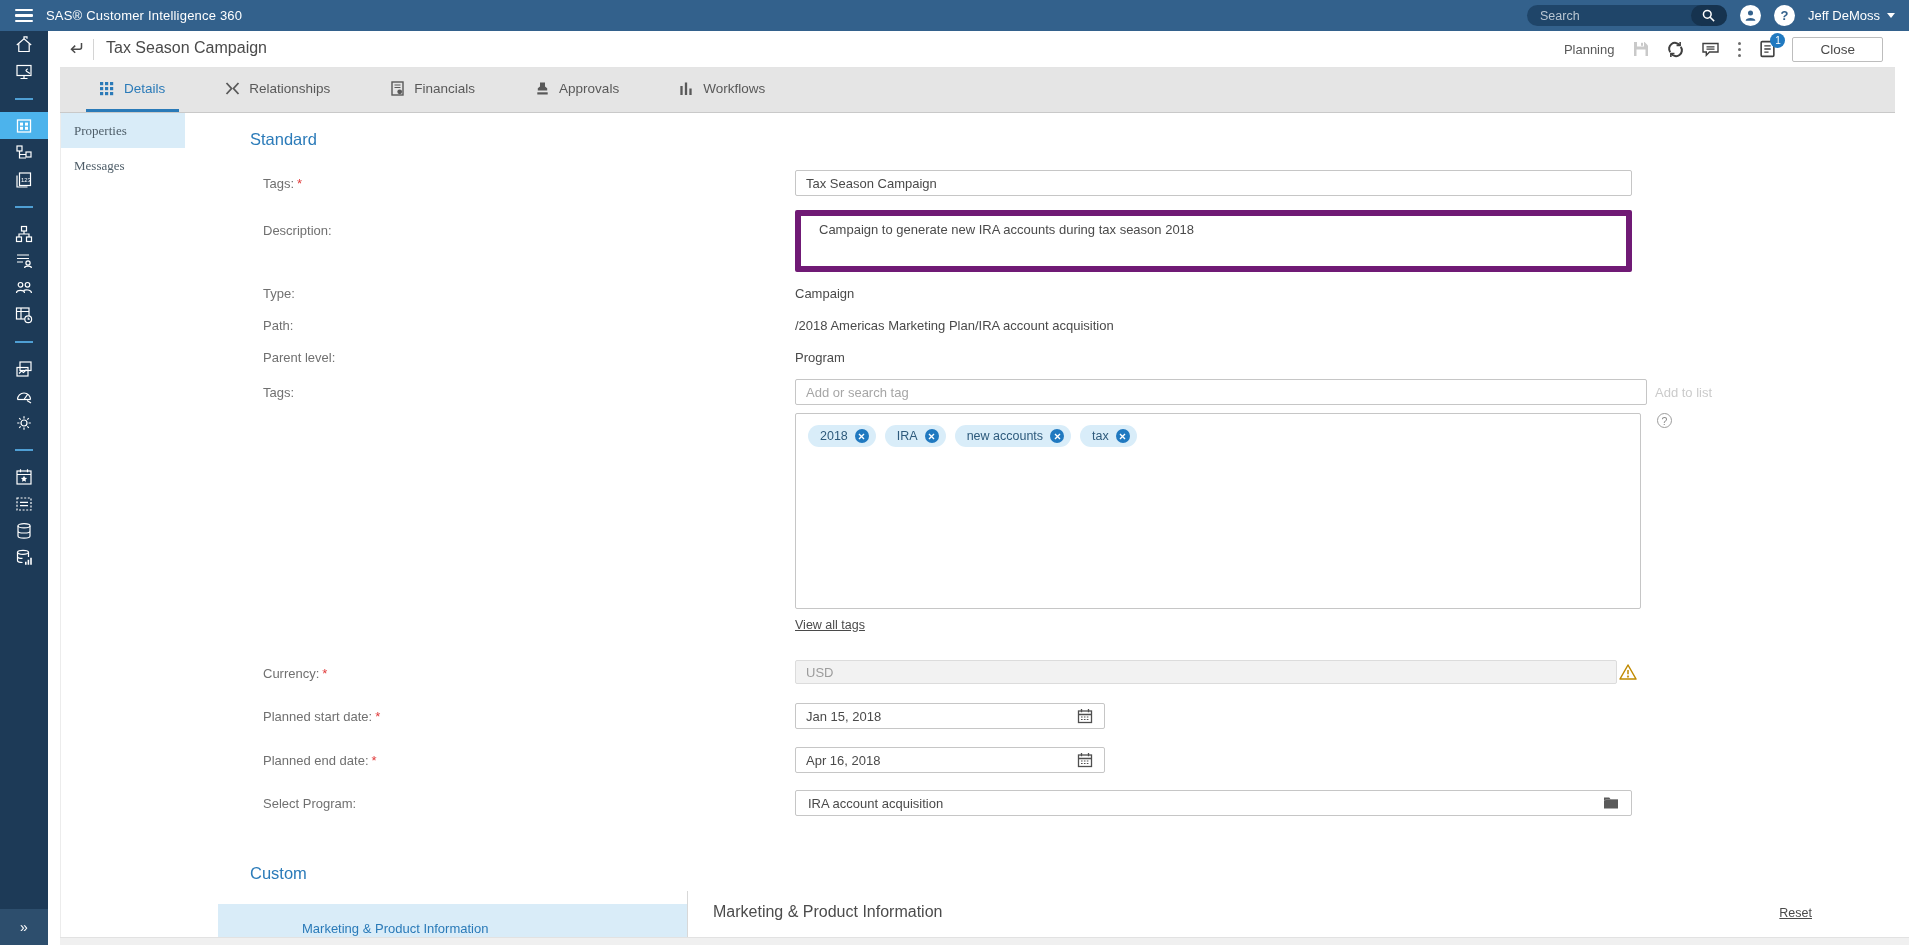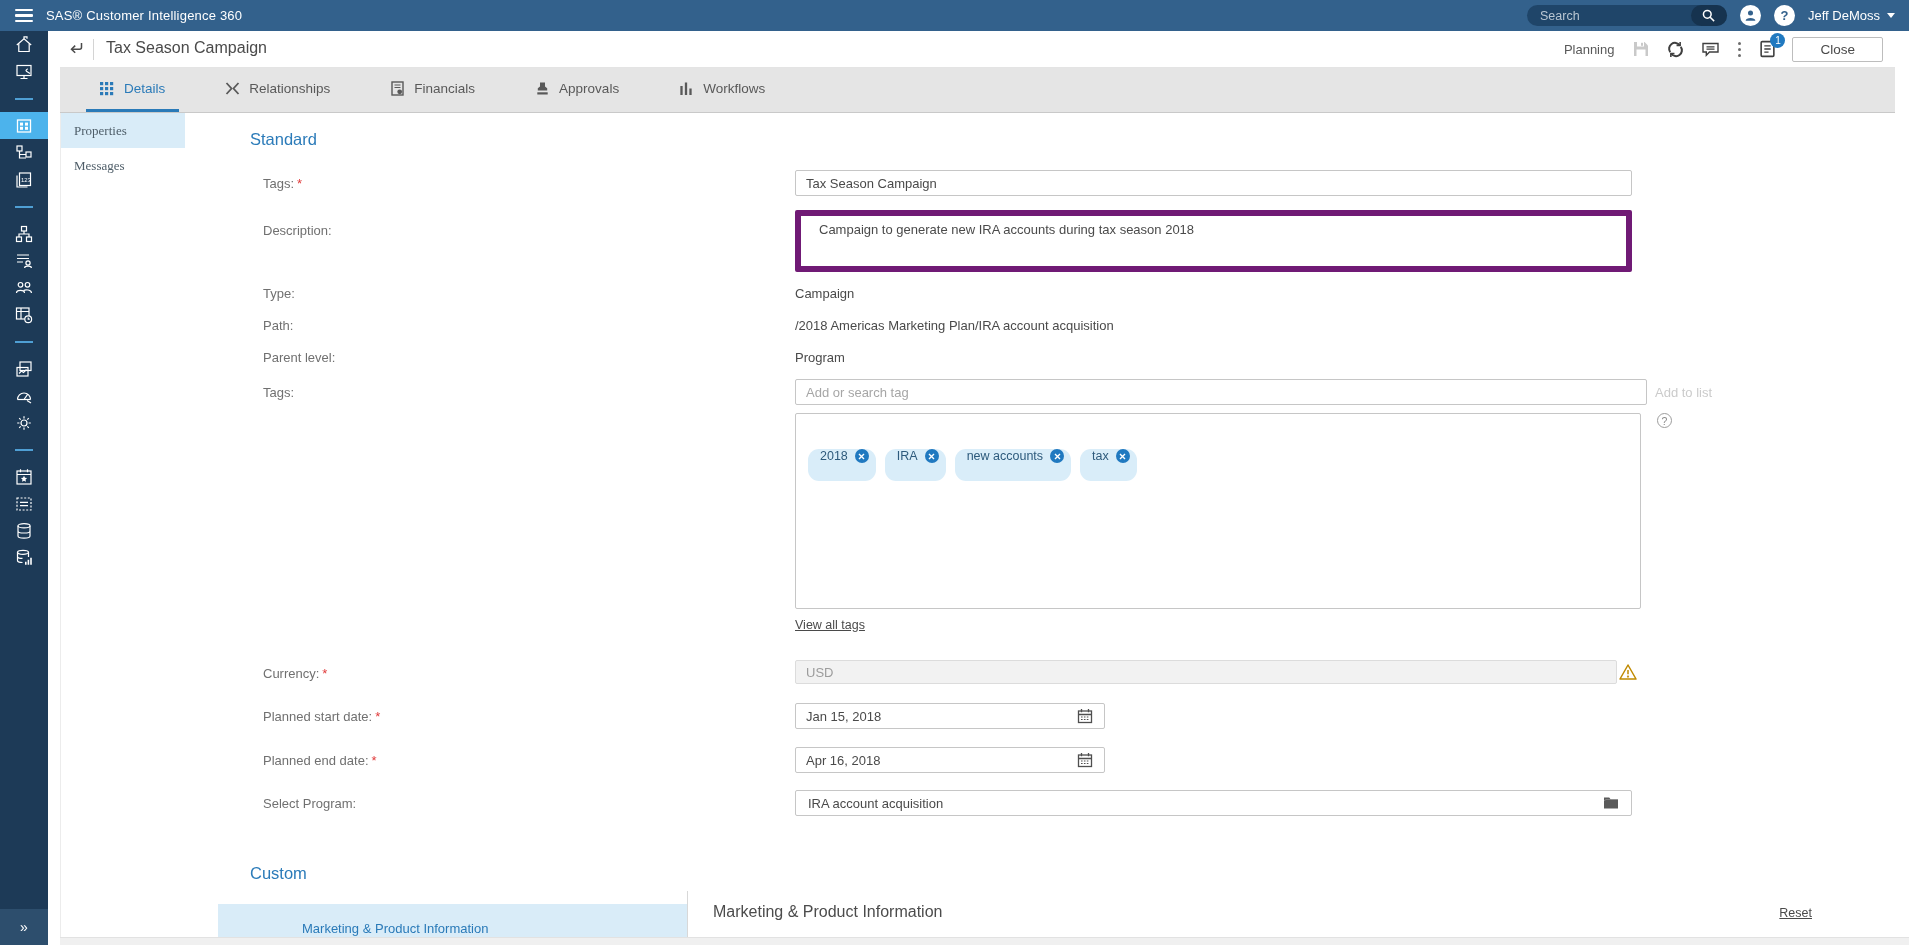--- a/index.html
+++ b/index.html
@@ -69,22 +69,22 @@
   .lbl { position:absolute; left:78px; font-size:13px; color:#707070; white-space:nowrap; }
   .req { color:#e03a3a; margin-left:3px; }
   .val { position:absolute; left:610px; font-size:13px; color:#4a4a4a; white-space:nowrap; }
   .inp { position:absolute; left:610px; height:26px; border:1px solid #c6c6c6; border-radius:2px; background:#fff;
          font-size:13px; color:#4a4a4a; padding:0 10px; font-family:inherit; outline:none; }
   .inp::placeholder { color:#a6a6a6; }
   .desc-area { position:absolute; left:610px; top:97px; width:837px; height:62px; border:6px solid #701a75; border-radius:2px;
                font-size:13px; color:#4a4a4a; padding:6px 18px; font-family:inherit; resize:none; outline:none; }
   .chips-box { position:absolute; left:610px; top:300px; width:846px; height:196px; border:1px solid #c6c6c6; border-radius:2px;
                padding:11px 12px; display:flex; flex-wrap:wrap; align-content:flex-start; gap:9px; }
-  .chip { height:32px; background:#d9edf9; border-radius:11px; display:flex; align-items:flex-start; gap:7px;
-          padding:0 7px 0 12px; font-size:12.5px; color:#2d5a7c;margin-top:24px; }
+  .chip { height:22px; background:#d9edf9; border-radius:11px; display:flex; align-items:center; gap:7px;
+          padding:0 7px 0 12px; font-size:12.5px; color:#2d5a7c; }
   .chip-x { width:14px; height:14px; border-radius:50%; background:#2079c0; display:flex; align-items:center; justify-content:center; cursor:pointer; }
   .link { text-decoration:underline; color:#4a4a4a; font-size:12.5px; cursor:pointer; position:absolute; }
   .dis-link { position:absolute; font-size:13px; color:#cbcbcb; }
   .help-circ { position:absolute; width:15px; height:15px; border-radius:50%; border:1px solid #9d9d9d; color:#8a8a8a;
                font-size:10.5px; display:flex; align-items:center; justify-content:center; cursor:pointer; }
   .inp.disabled { background:#f2f2f2; border-color:#dcdcdc; color:#9c9c9c; }
   .field-icon { position:absolute; cursor:pointer; display:flex; }
   .custom-list { position:absolute; left:33px; top:778px; width:470px; border-right:1px solid #d8d8d8; padding:13px 0 0 0; height:54px; }
   .cl-item { height:48px; display:flex; align-items:center; padding-left:84px; font-size:13px; color:#2a7ab8; cursor:pointer; }
   .cl-item.selected { background:#d9ecf8; }

